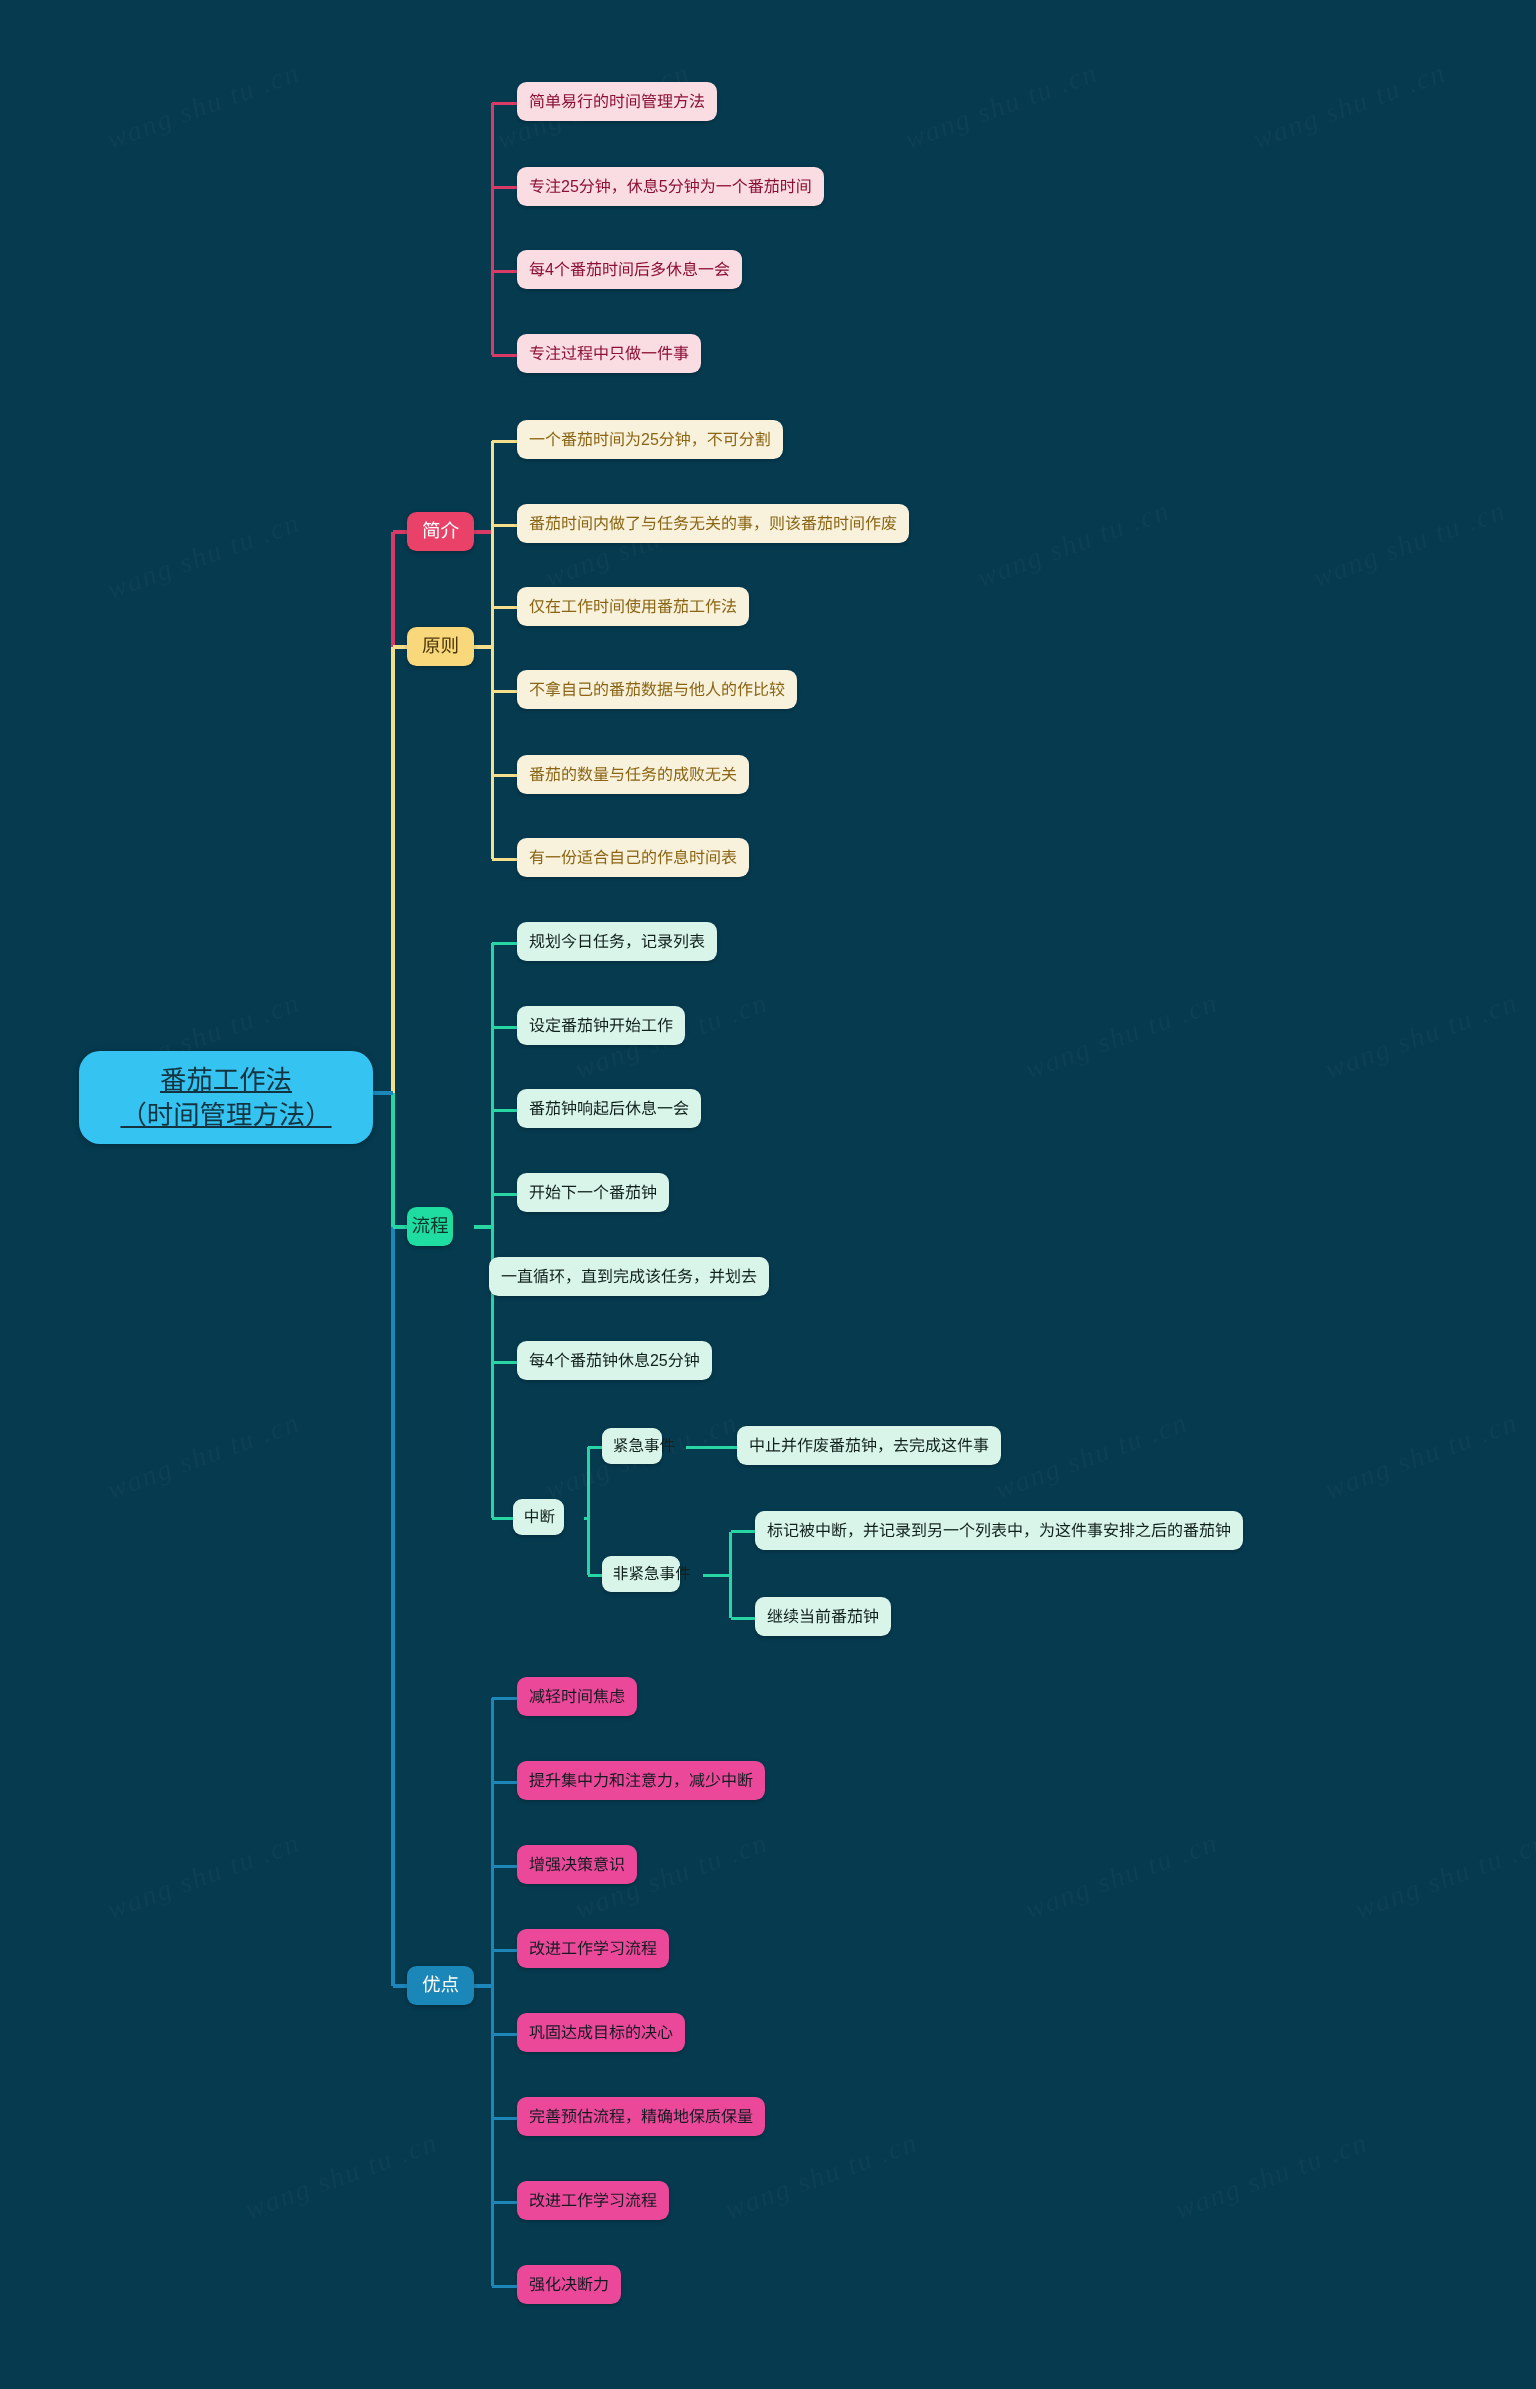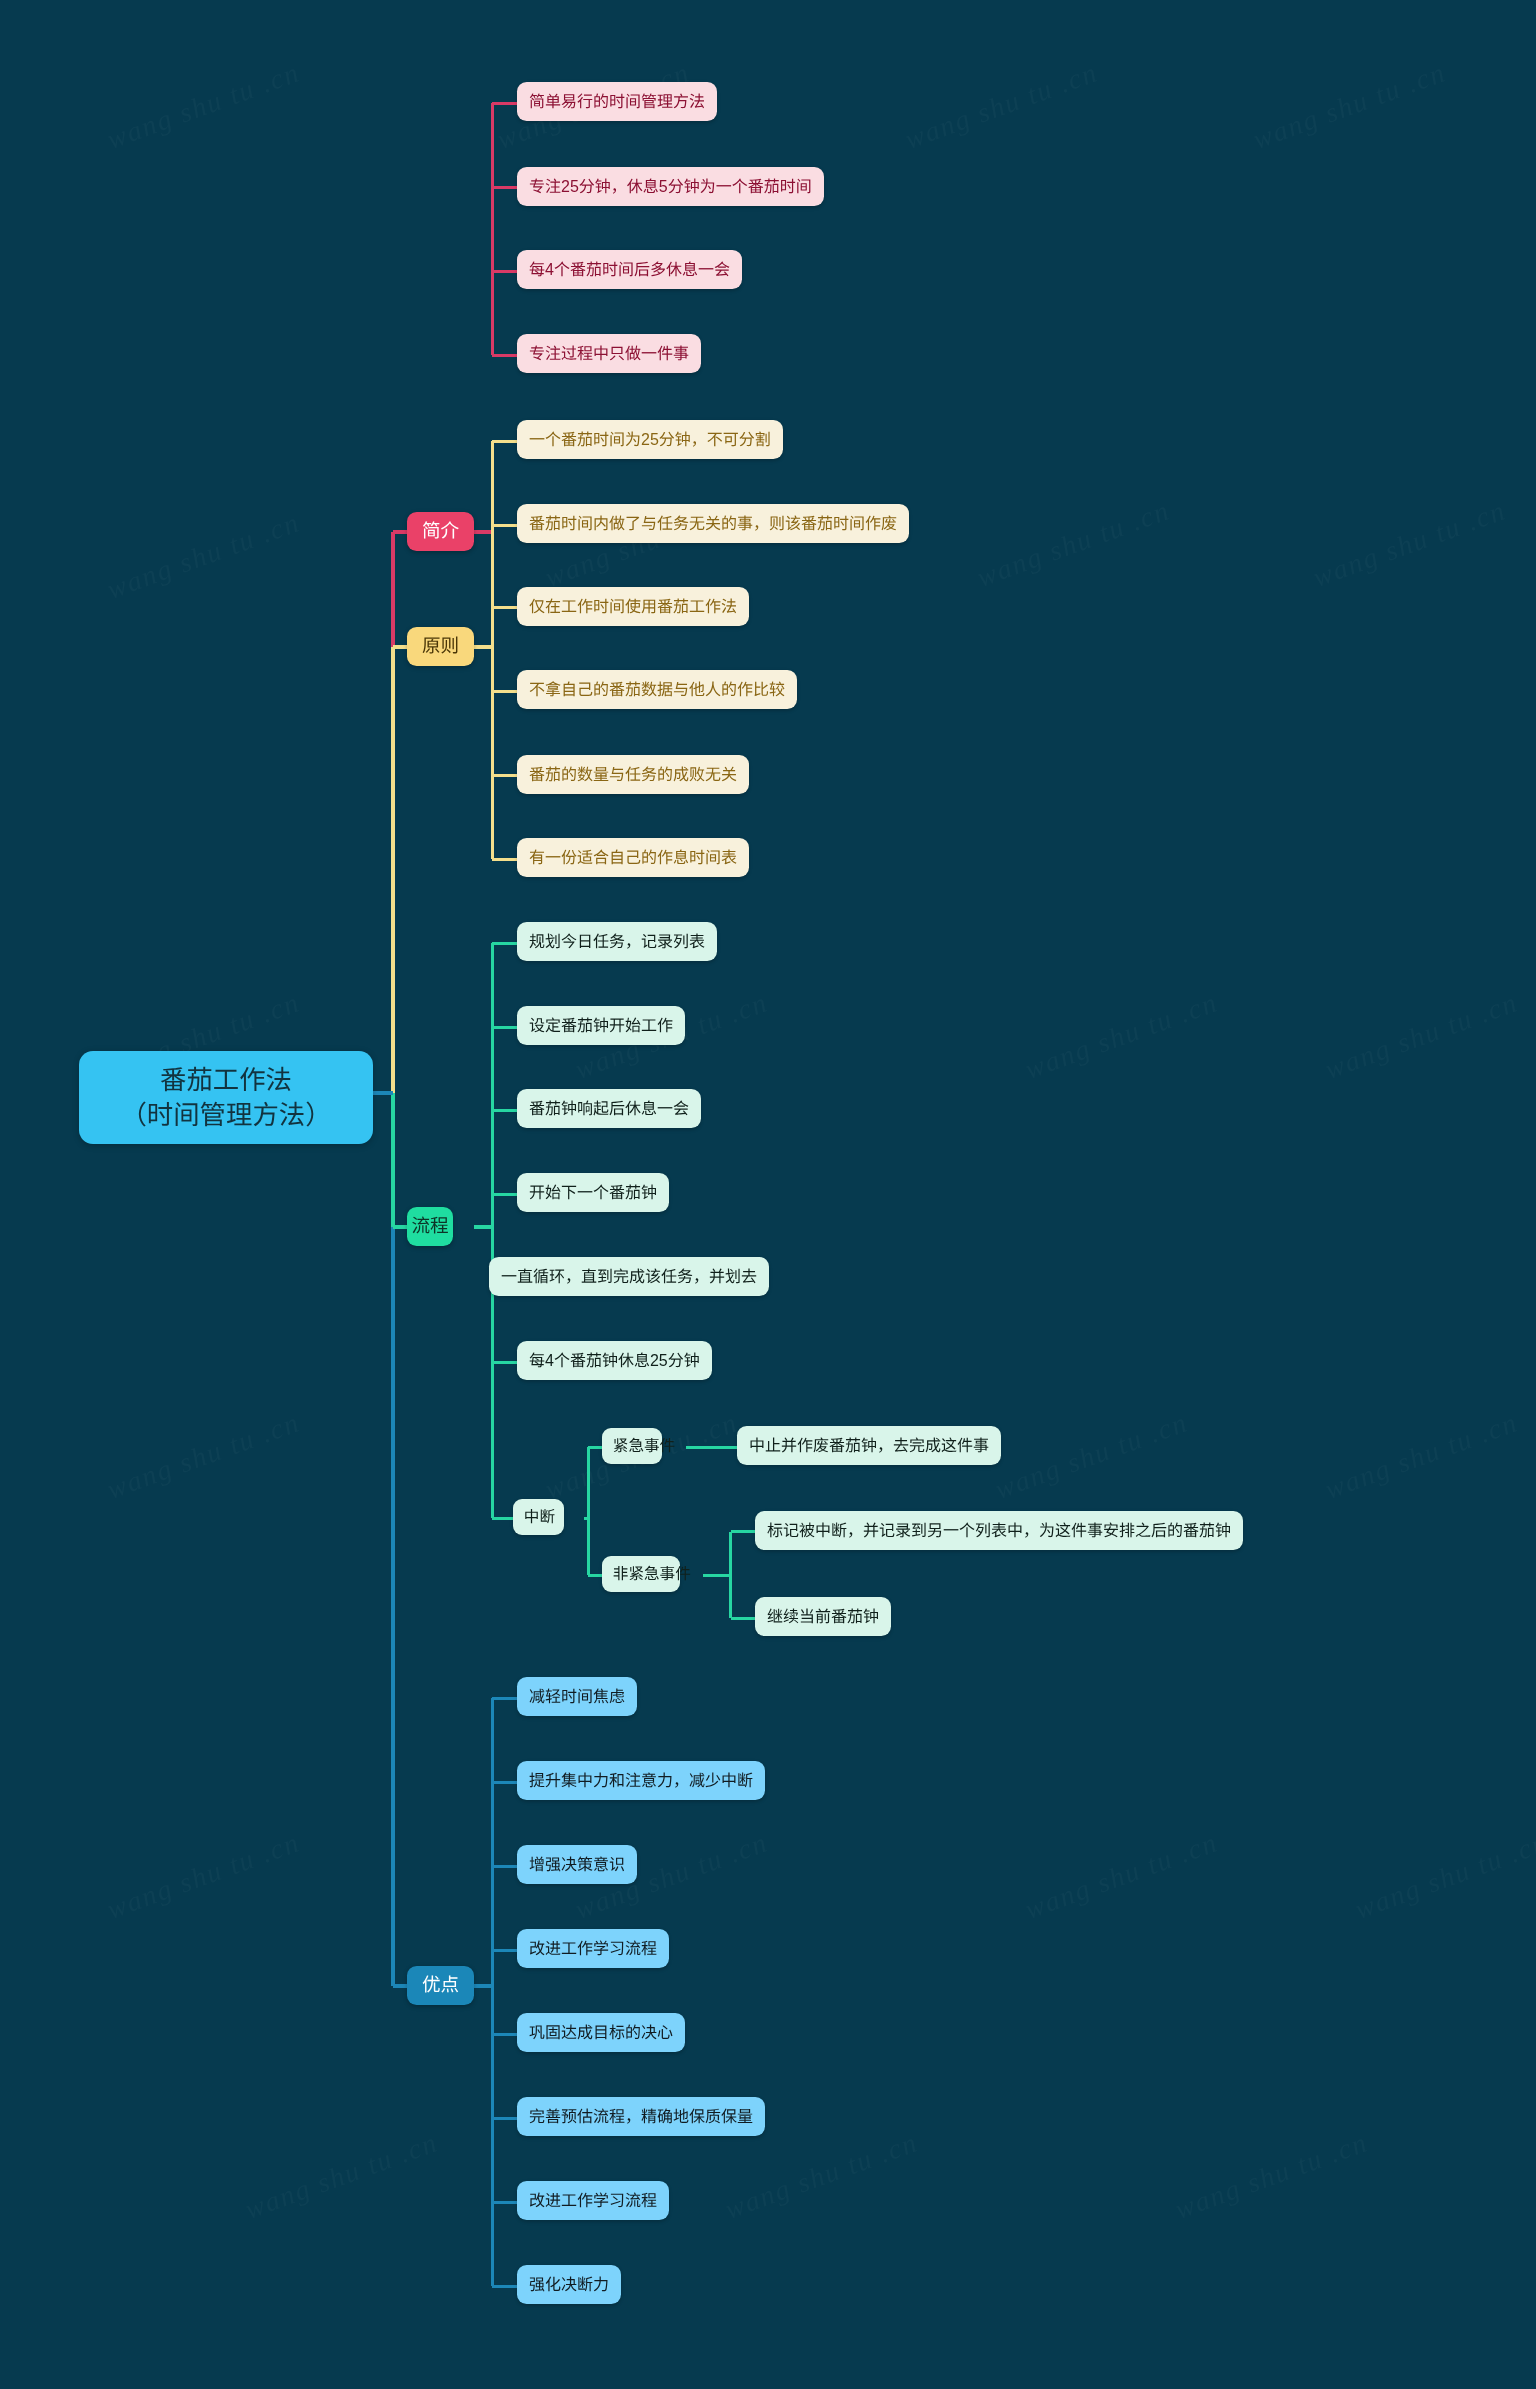--- a/index.html
+++ b/index.html
@@ -40,27 +40,28 @@
     display:flex;
     align-items:center;
     border-radius:8.4px;
     white-space:nowrap;
     line-height:1.22;
   }
 
   .root{
     background:#35c3f2;
     color:#12333f;
-    border-radius:14px;
+    border-radius:21px;
     justify-content:center;
     text-align:center;
     font-size:26.4px;
     padding:13.2px 15.6px;
     flex-direction:column;
     box-shadow:0 1.8px 6px rgba(0,0,0,.22);
+    text-decoration:underline;
   }
   .root .l2{margin-top:2.4px;}
 
   .branch{
     justify-content:center;
     font-size:18.6px;
     padding:8.4px 9.6px;
     border-radius:9.6px;
     box-shadow:0 1.2px 4.2px rgba(0,0,0,.25);
   }
@@ -71,21 +72,21 @@
 
   .leaf{
     font-size:16px;
     padding:9.6px 12px;
     border-radius:9.6px;
     box-shadow:0 1.2px 3.6px rgba(0,0,0,.20);
   }
   .leaf.l-intro{background:#fadde2;color:#8c1033;}
   .leaf.l-principle{background:#f8f1dc;color:#8a6614;}
   .leaf.l-process{background:#d9f5ea;color:#10201b;}
-  .leaf.l-merit{background:#7dd3fc;color:#111c22;}
+  .leaf.l-merit{background:#ec4899;color:#111c22;}
 
   .sub{
     font-size:15.6px;
     padding:8.4px 10.8px;
     border-radius:9px;
     background:#d9f5ea;
     color:#10201b;
     box-shadow:0 1.2px 3.6px rgba(0,0,0,.20);
   }
 </style>

